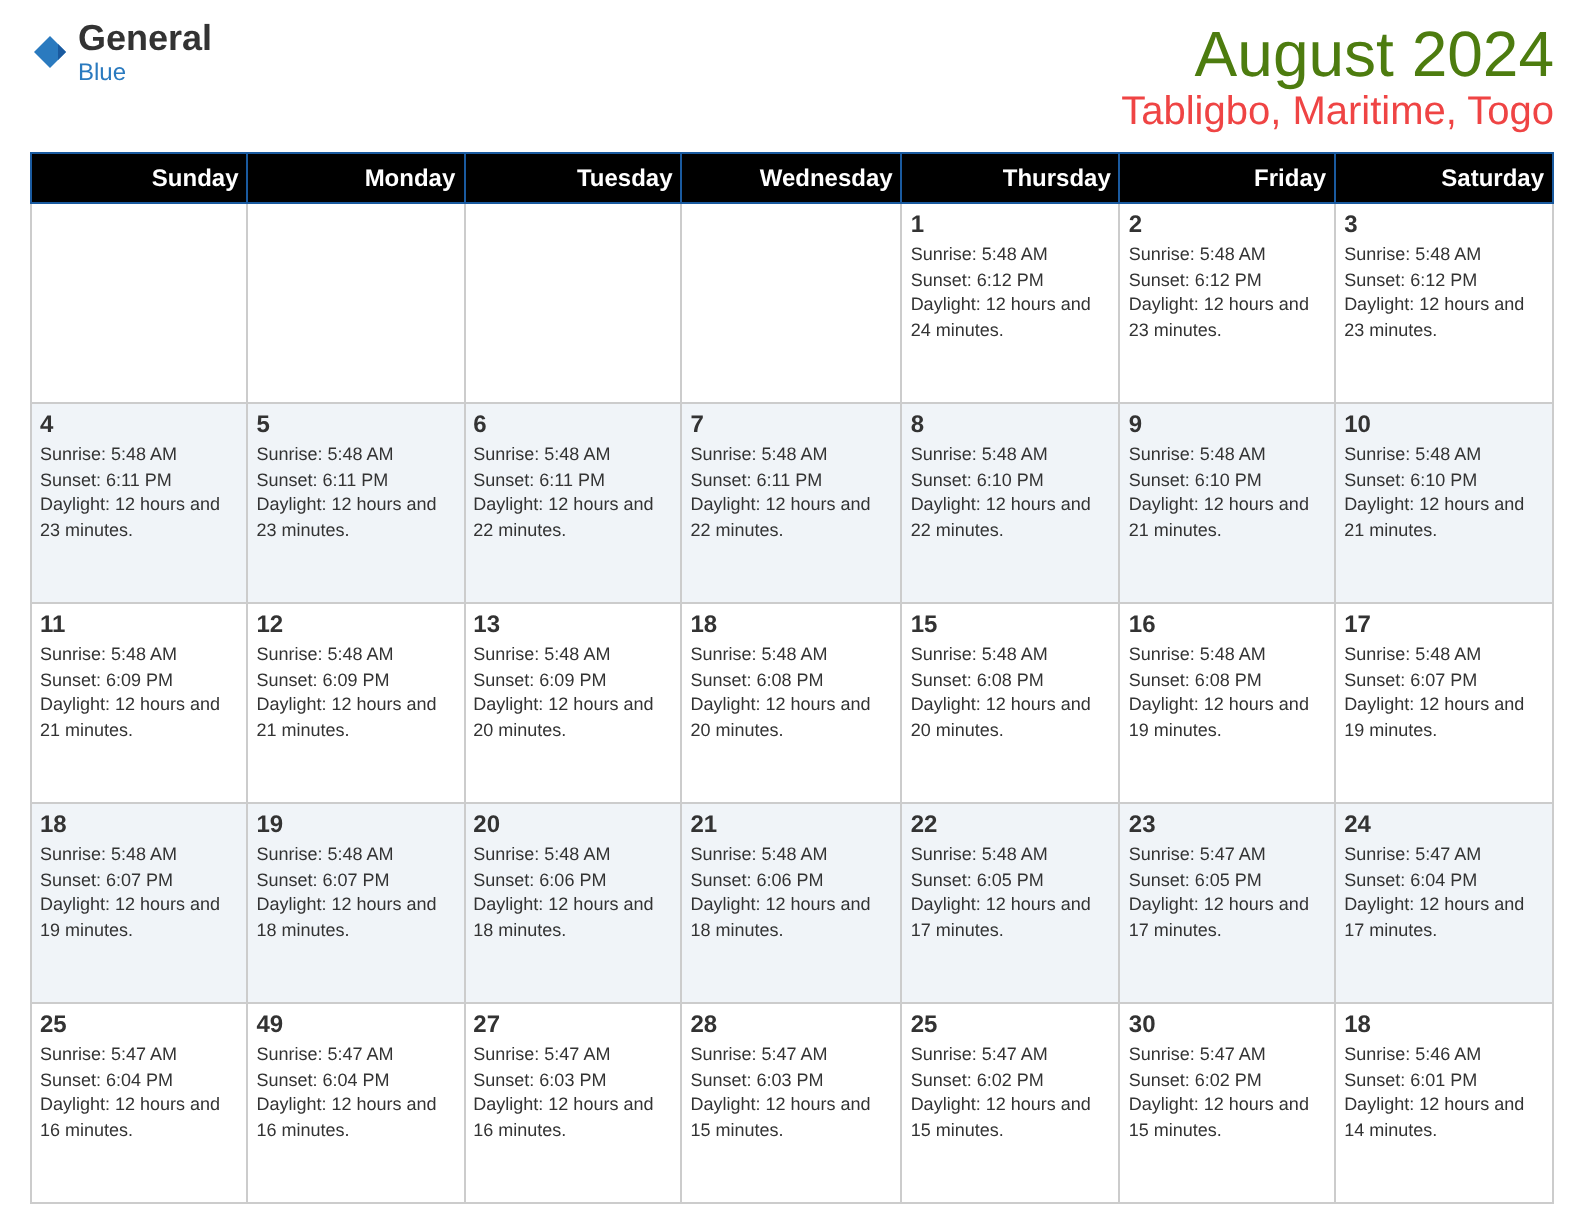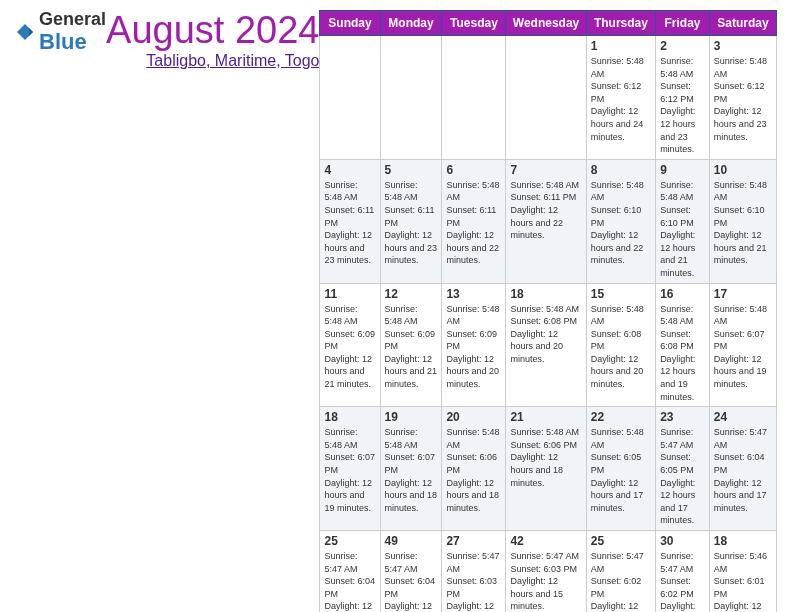--- a/index.html
+++ b/index.html
@@ -8,21 +8,21 @@
       background: #fff;
       width: 792px;
       height: 612px;
       overflow: hidden;
     }
     .page {
       width: 792px;
       height: 612px;
       padding: 10px 15px;
       display: flex;
-      flex-direction: row;
+      flex-direction: column;
     }
     .header {
       display: flex;
       justify-content: space-between;
       align-items: flex-start;
       margin-bottom: 8px;
     }
     .logo {
       display: flex;
       align-items: center;
@@ -31,60 +31,59 @@
       display: flex;
       flex-direction: column;
       line-height: 1.1;
     }
     .logo-general {
       font-size: 18px;
       font-weight: bold;
       color: #333;
     }
     .logo-blue {
-      font-size: 22px;
-      font-weight: bold;
+      font-size: 12px;
+      font-weight: normal;
       color: #2a7abf;
     }
     .logo-icon {
       width: 20px;
       height: 20px;
       margin-right: 4px;
     }
     .title-block {
       text-align: right;
     }
     .main-title {
-      font-size: 38px;
+      font-size: 32px;
       font-weight: normal;
-      color: #a21caf;
+      color: #4d7c0f;
       line-height: 1.1;
     }
     .subtitle {
-      font-size: 16px;
-      color: #4c1d95;
-      text-decoration: underline;
+      font-size: 20px;
+      color: #ef4444;
     }
     .calendar {
       flex: 1;
       display: flex;
       flex-direction: column;
     }
     table {
       width: 100%;
       border-collapse: collapse;
       flex: 1;
     }
     thead tr th {
-      background-color: #a21caf;
+      background-color: #000000;
       color: #fff;
       font-size: 12px;
       font-weight: bold;
       padding: 5px 4px;
-      text-align: center;
+      text-align: right;
       border: 1px solid #1a5a9f;
     }
     tbody tr td {
       border: 1px solid #ccc;
       vertical-align: top;
       padding: 3px 4px;
       font-size: 9.5px;
       color: #333;
       width: 113px;
       height: 88px;
@@ -322,21 +321,21 @@
 Sunset: 6:04 PM
 Daylight: 12 hours and 16 minutes.</div>
             </td>
             <td>
               <span class="day-number">27</span>
               <div class="day-info" style="white-space: pre-line;">Sunrise: 5:47 AM
 Sunset: 6:03 PM
 Daylight: 12 hours and 16 minutes.</div>
             </td>
             <td>
-              <span class="day-number">42</span>
+              <span class="day-number">28</span>
               <div class="day-info" style="white-space: pre-line;">Sunrise: 5:47 AM
 Sunset: 6:03 PM
 Daylight: 12 hours and 15 minutes.</div>
             </td>
             <td>
               <span class="day-number">25</span>
               <div class="day-info" style="white-space: pre-line;">Sunrise: 5:47 AM
 Sunset: 6:02 PM
 Daylight: 12 hours and 15 minutes.</div>
             </td>

